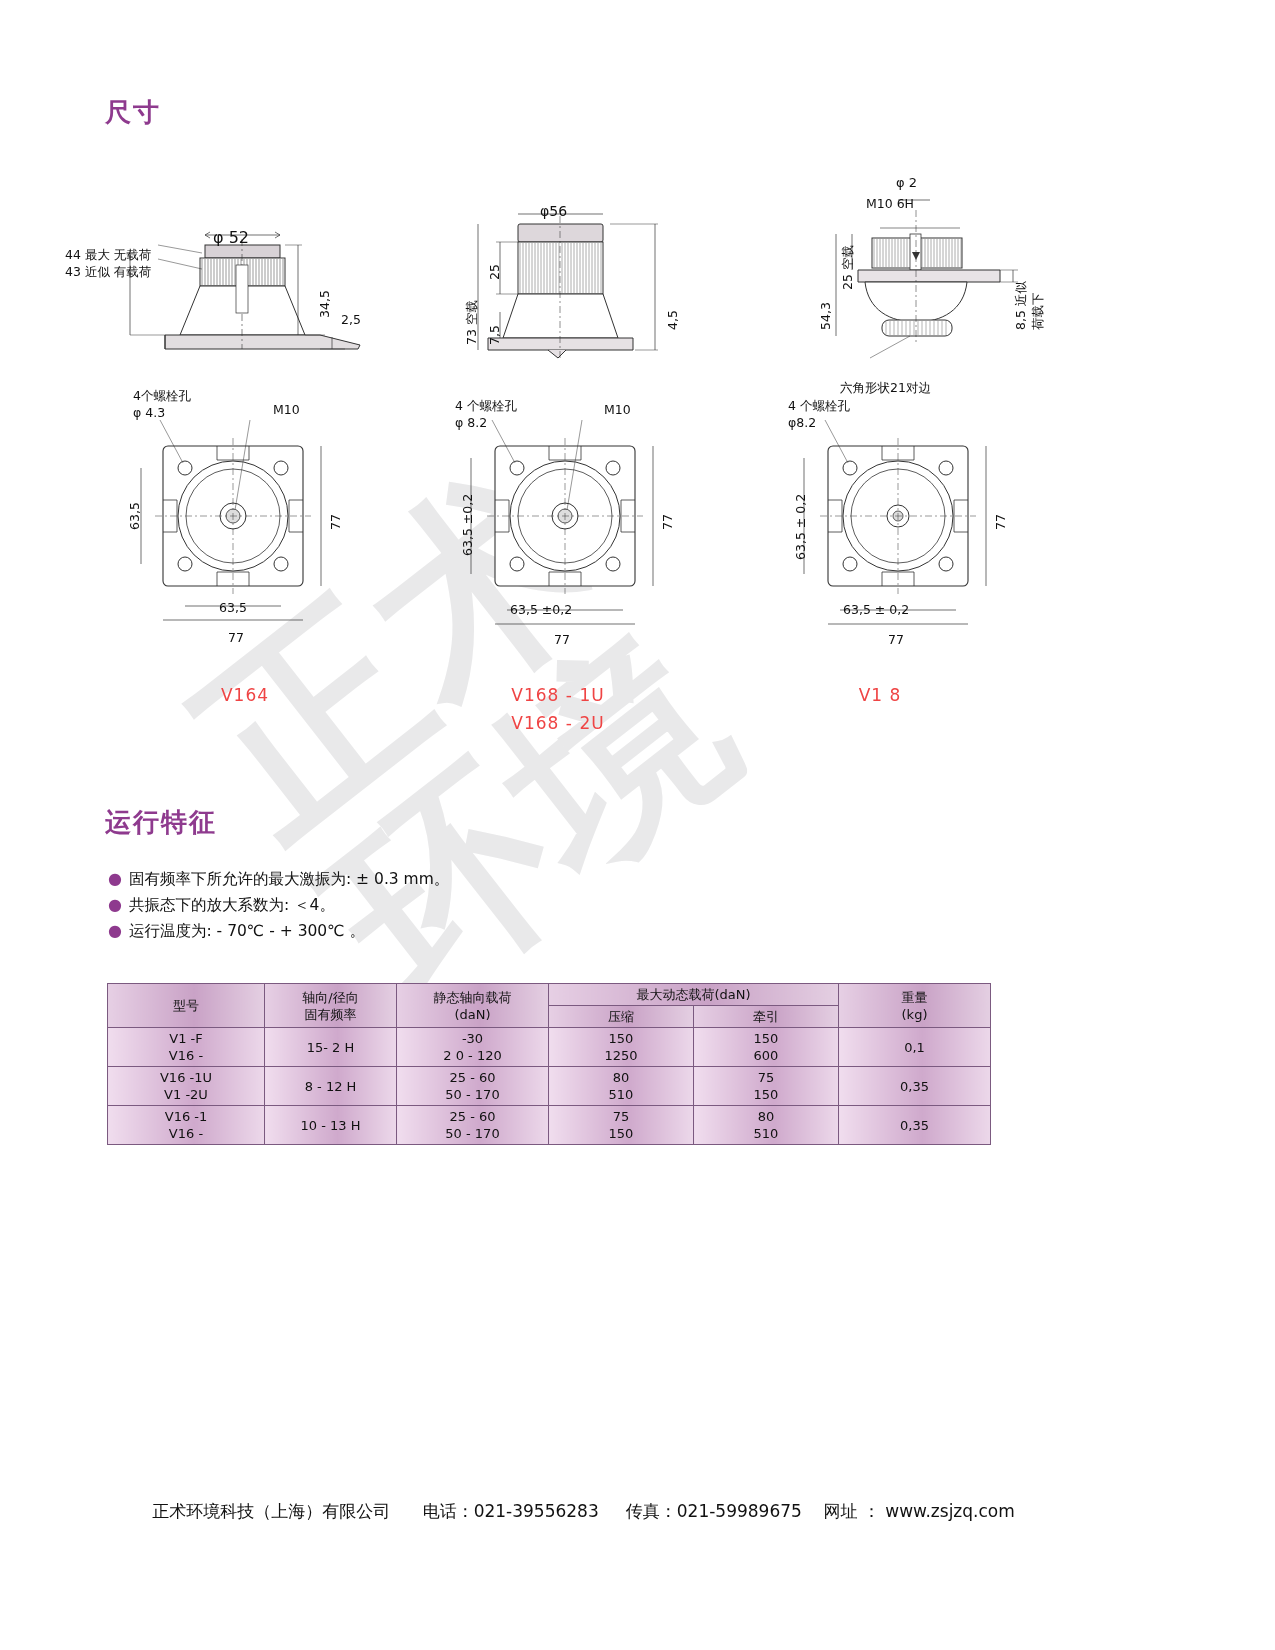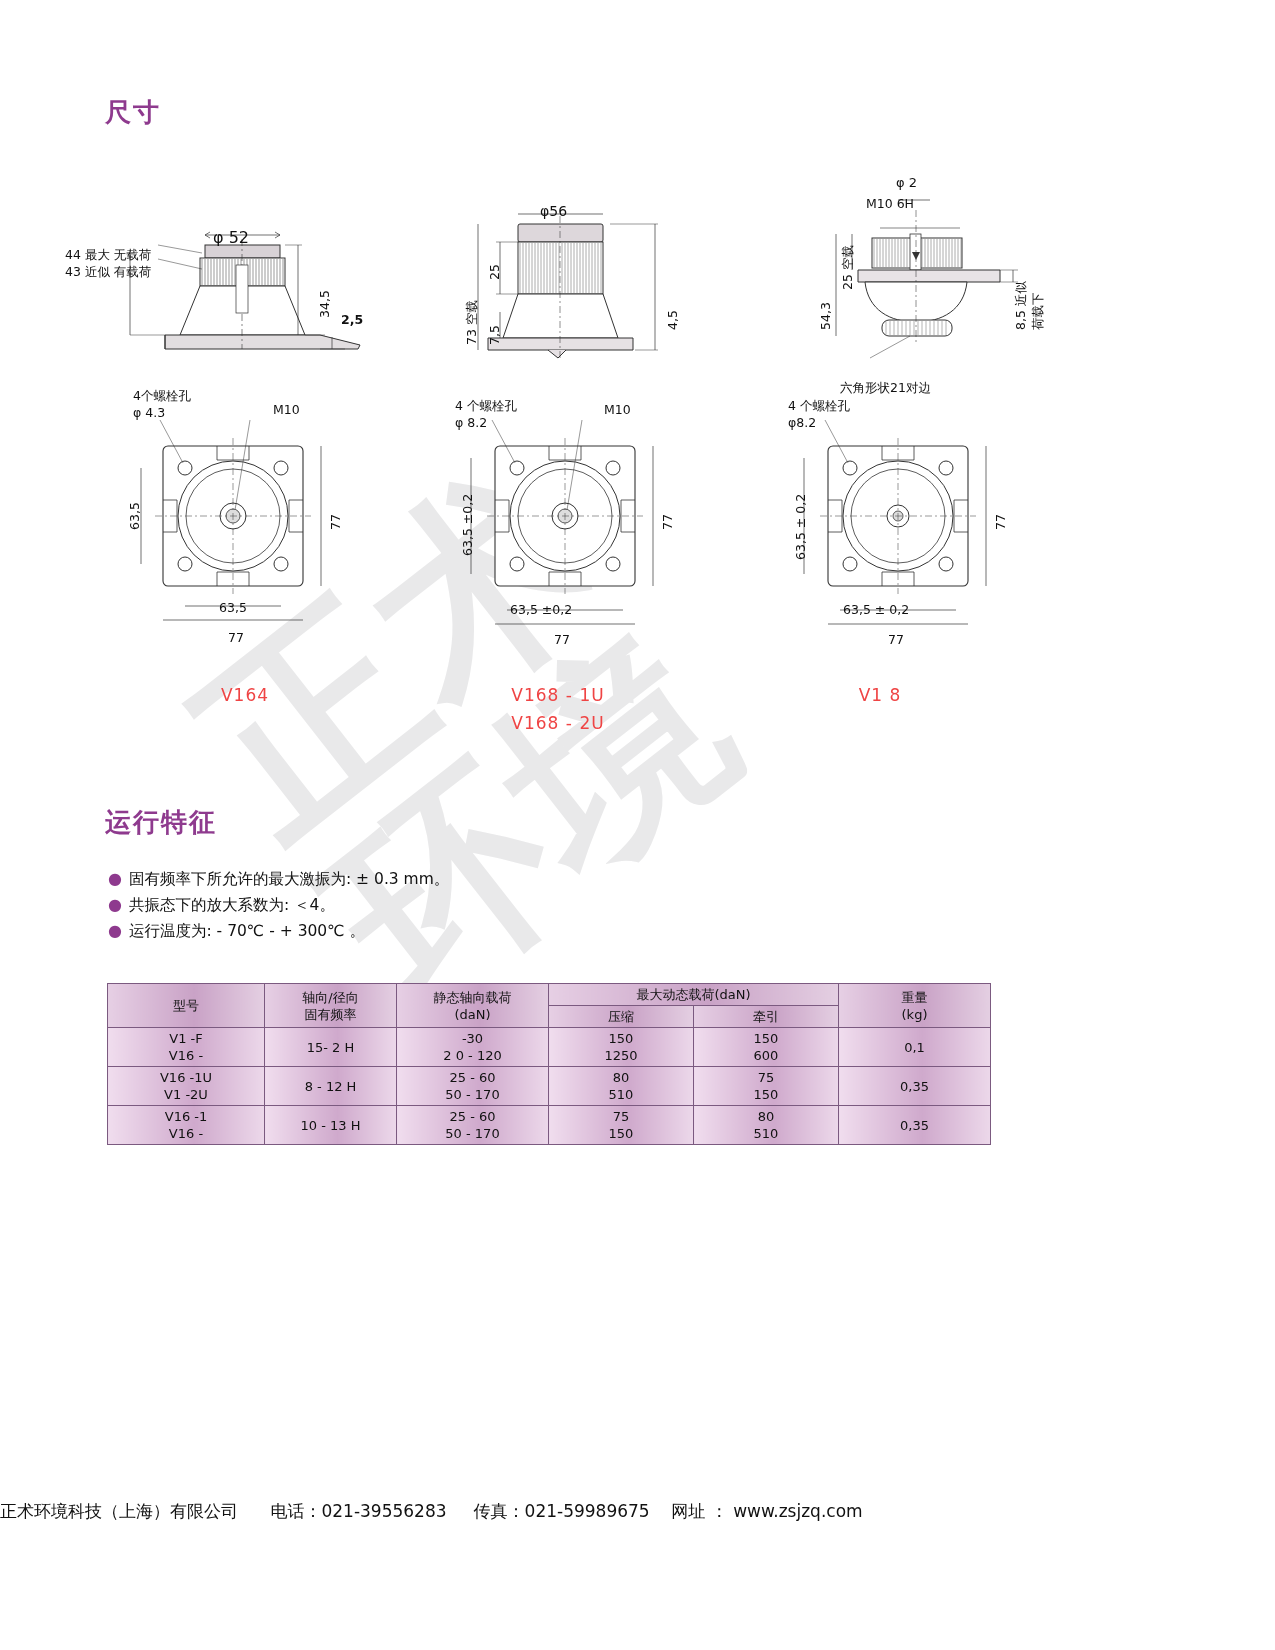--- a/index.html
+++ b/index.html
@@ -121,21 +121,21 @@
     line-height: 17px;
   }
   .cell-lines { display: block; }
 
   
   .footer {
     position: absolute;
     left: 0;
     top: 1500px;
     width: 1167px;
-    text-align: left;
+    text-align: center;
     font-size: 17px;
     font-family: "DejaVu Sans", sans-serif;
     color: #111;
   }
   .footer .url { color: #111; }
 </style>
 </head>
 <body>
 
 <div class="watermark">
@@ -210,21 +210,21 @@
       <line x1="38" y1="34" x2="82" y2="44" stroke="#333" stroke-width="0.5"></line>
 
       <line x1="10" y1="110" x2="45" y2="110" stroke="#333" stroke-width="0.5"></line>
       <line x1="10" y1="25" x2="10" y2="110" stroke="#333" stroke-width="0.7"></line>
     </svg>
 
     <div class="dim-text" style="left:65px; top:247px;text-align:right;">44 最大 无载荷</div>
     <div class="dim-text" style="left:65px; top:264px;">43 近似 有载荷</div>
     <div class="dim-text" style="left:213px; top:228px; font-size:16px;">φ 52</div>
     <div class="dim-text vert" style="left:317px; top:318px;">34,5</div>
-    <div class="dim-text" style="left:341px; top:312px;font-weight:bold;">2,5</div>
+    <div class="dim-text" style="left:341px; top:312px;">2,5</div>
 
     <svg style="left:155px; top:438px;" width="180" height="180">
       <rect x="8" y="8" width="140" height="140" rx="5" fill="#fff" stroke="#333" stroke-width="1.1"></rect>
       <circle cx="78" cy="78" r="55" fill="#fff" stroke="#333" stroke-width="1"></circle>
       <circle cx="78" cy="78" r="47" fill="#fff" stroke="#333" stroke-width="0.8"></circle>
       <circle cx="78" cy="78" r="13" fill="#fff" stroke="#333" stroke-width="1"></circle>
       <circle cx="78" cy="78" r="7" fill="#ddd" stroke="#333" stroke-width="0.8"></circle>
 
       <circle cx="30" cy="30" r="7" fill="#fff" stroke="#333" stroke-width="1"></circle>
       <circle cx="126" cy="30" r="7" fill="#fff" stroke="#333" stroke-width="1"></circle>

